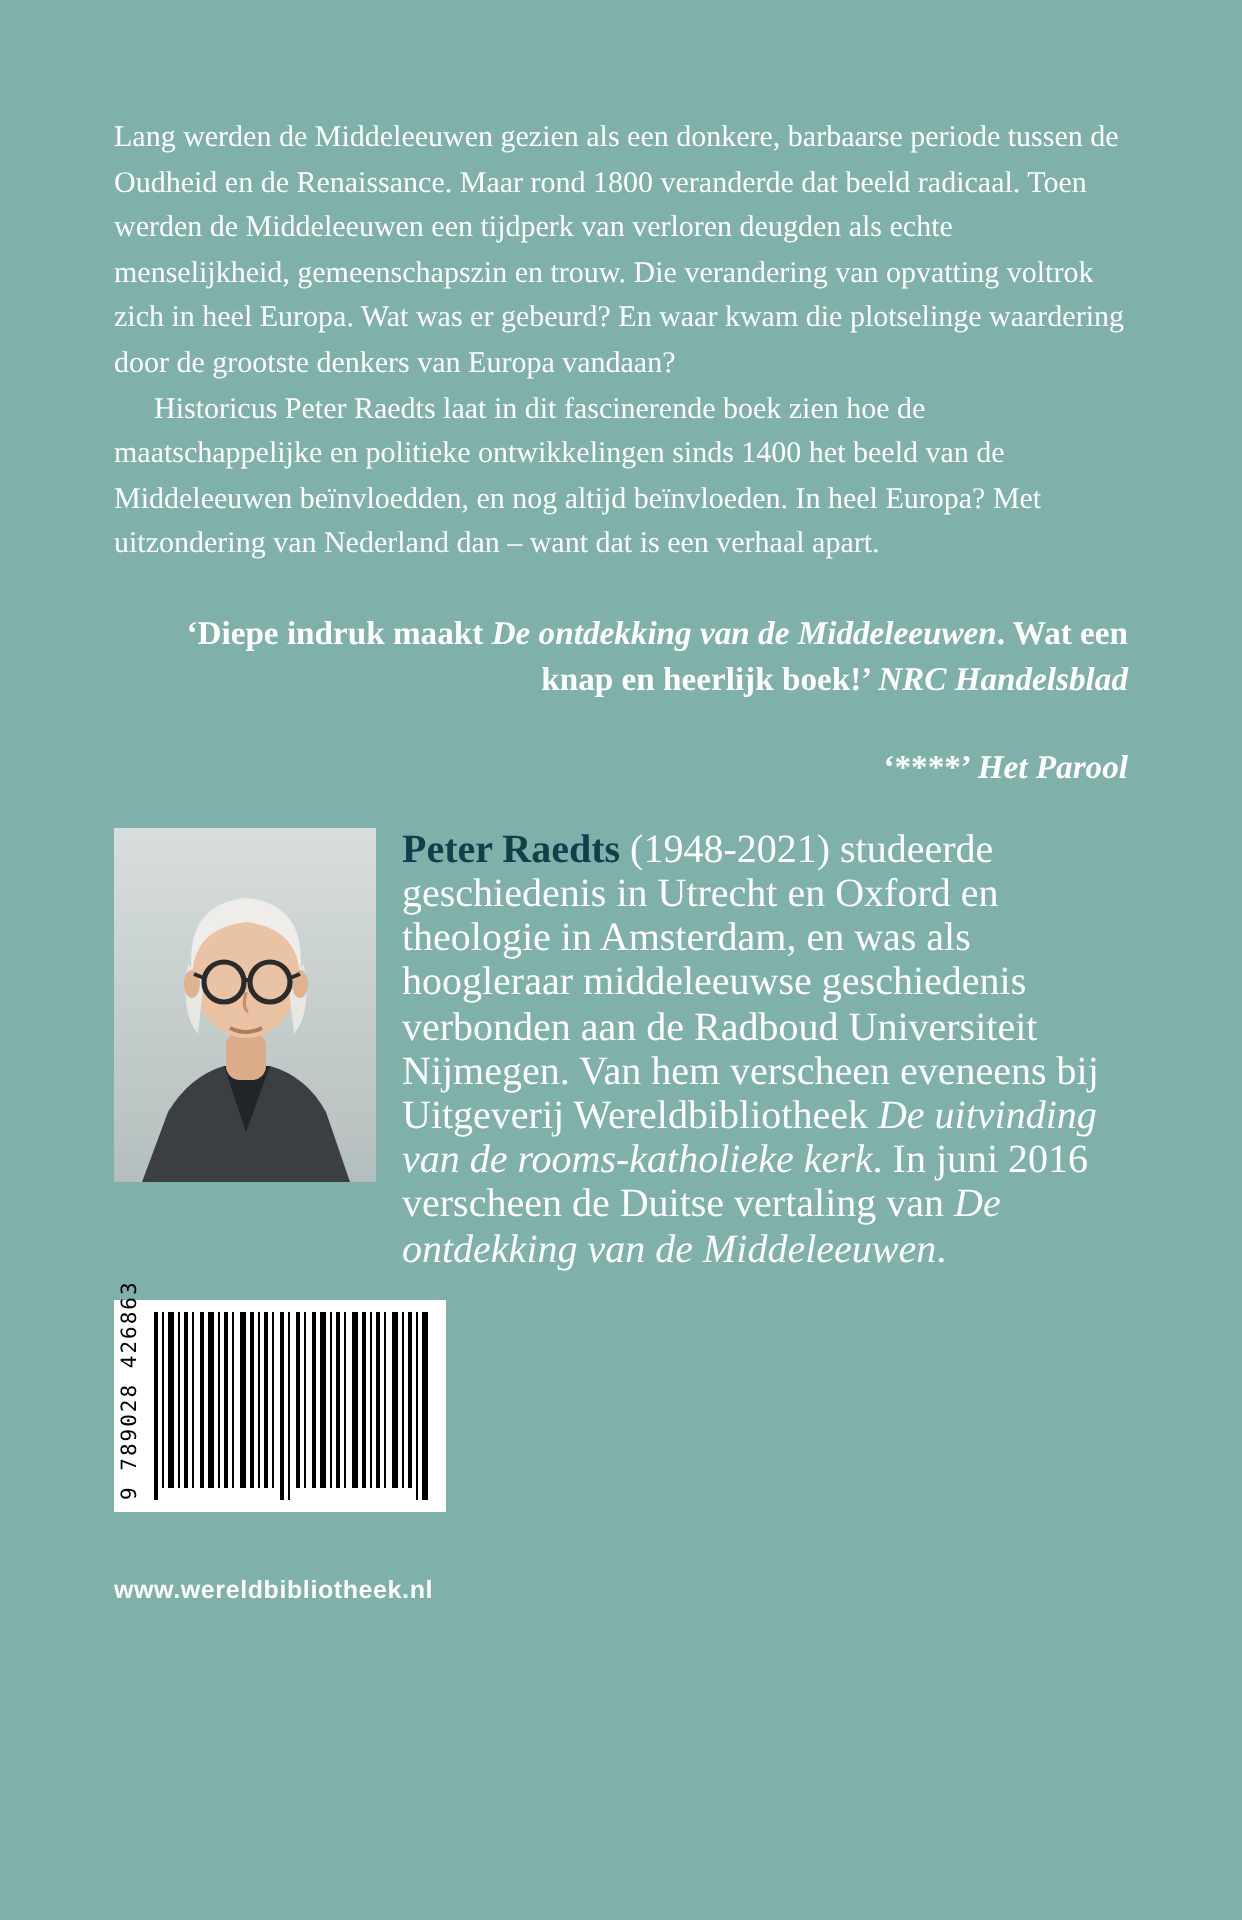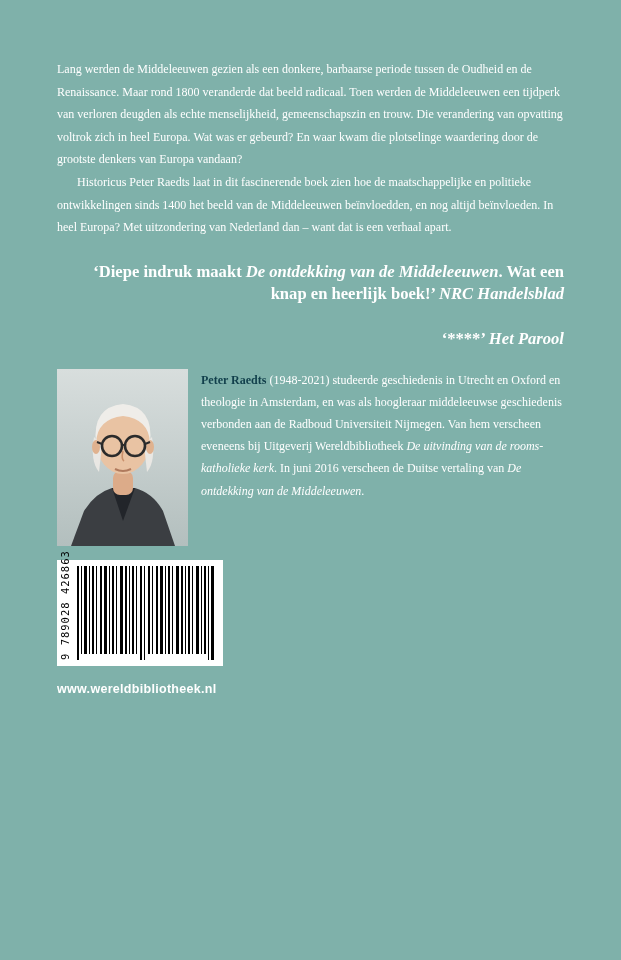--- a/index.html
+++ b/index.html
@@ -13,21 +13,21 @@
   }
   .cover {
     box-sizing: border-box;
     width: 621px;
     height: 960px;
     padding: 58px 57px 0 57px;
     background: #7fb1aa;
   }
   .blurb p {
     margin: 0;
-    font-size: 12px;
+    font-size: 15px;
     line-height: 22.6px;
     text-align: left;
   }
   .blurb p.indent { text-indent: 20px; }
 
   .quotes { margin-top: 22px; }
   .quote {
     margin: 0 0 22px 0;
     font-weight: bold;
     font-size: 16.6px;
@@ -46,21 +46,21 @@
   }
   .photo {
     flex: 0 0 131px;
     width: 131px;
     height: 177px;
     overflow: hidden;
     background: #c4cdcc;
   }
   .photo svg { display: block; }
   .bio {
-    font-size: 12px;
+    font-size: 20px;
     line-height: 22.2px;
     margin: 0;
   }
   .bio .name { font-weight: bold; color: #113f4b; }
   .bio i { font-style: italic; }
 
   .barcode {
     position: relative;
     margin-top: 14px;
     width: 166px;
@@ -80,21 +80,21 @@
     letter-spacing: 1px;
     text-align: center;
     white-space: nowrap;
   }
   .bars {
     position: absolute;
     top: 6px;
     left: 20px;
   }
   .website {
-    margin-top: 16px;
+    margin-top: 32px;
     font-family: "Liberation Sans", sans-serif;
     font-weight: bold;
     font-size: 12.5px;
     letter-spacing: 0.3px;
     color: #ffffff;
   }
 </style>
 </head>
 <body>
 

